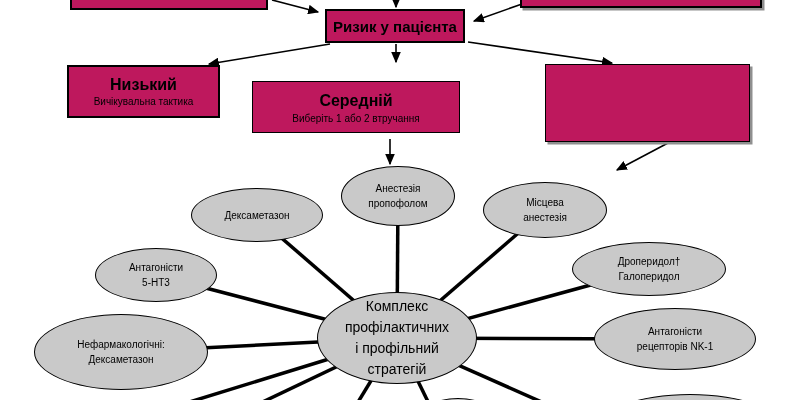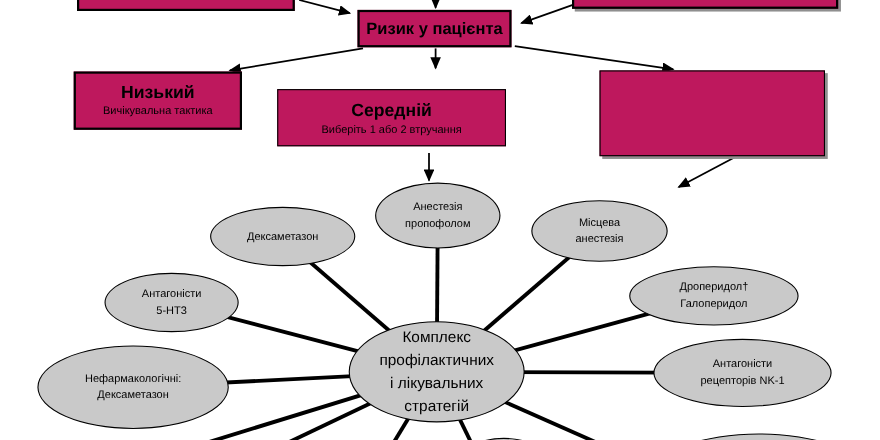--- a/index.html
+++ b/index.html
@@ -82,21 +82,21 @@
     <div class="title">Середній</div>
     <div class="desc">Виберіть 1 або 2 втручання</div>
   </div>
 
   <div class="box thin shadowed" style="left:545px;top:64px;width:205px;height:78px;">
   </div>
 
   <div class="node hub" style="left:317px;top:292px;width:160px;height:92px;">
     <span class="lbl">Комплекс
 профілактичних
-і лікувальних
+і профільний
 стратегій</span>
   </div>
 
   <div class="node" style="left:191px;top:188px;width:132px;height:54px;">
     <span class="lbl">Дексаметазон</span>
   </div>
 
   <div class="node" style="left:341px;top:166px;width:114px;height:60px;">
     <span class="lbl">Анестезія
 пропофолом</span>

